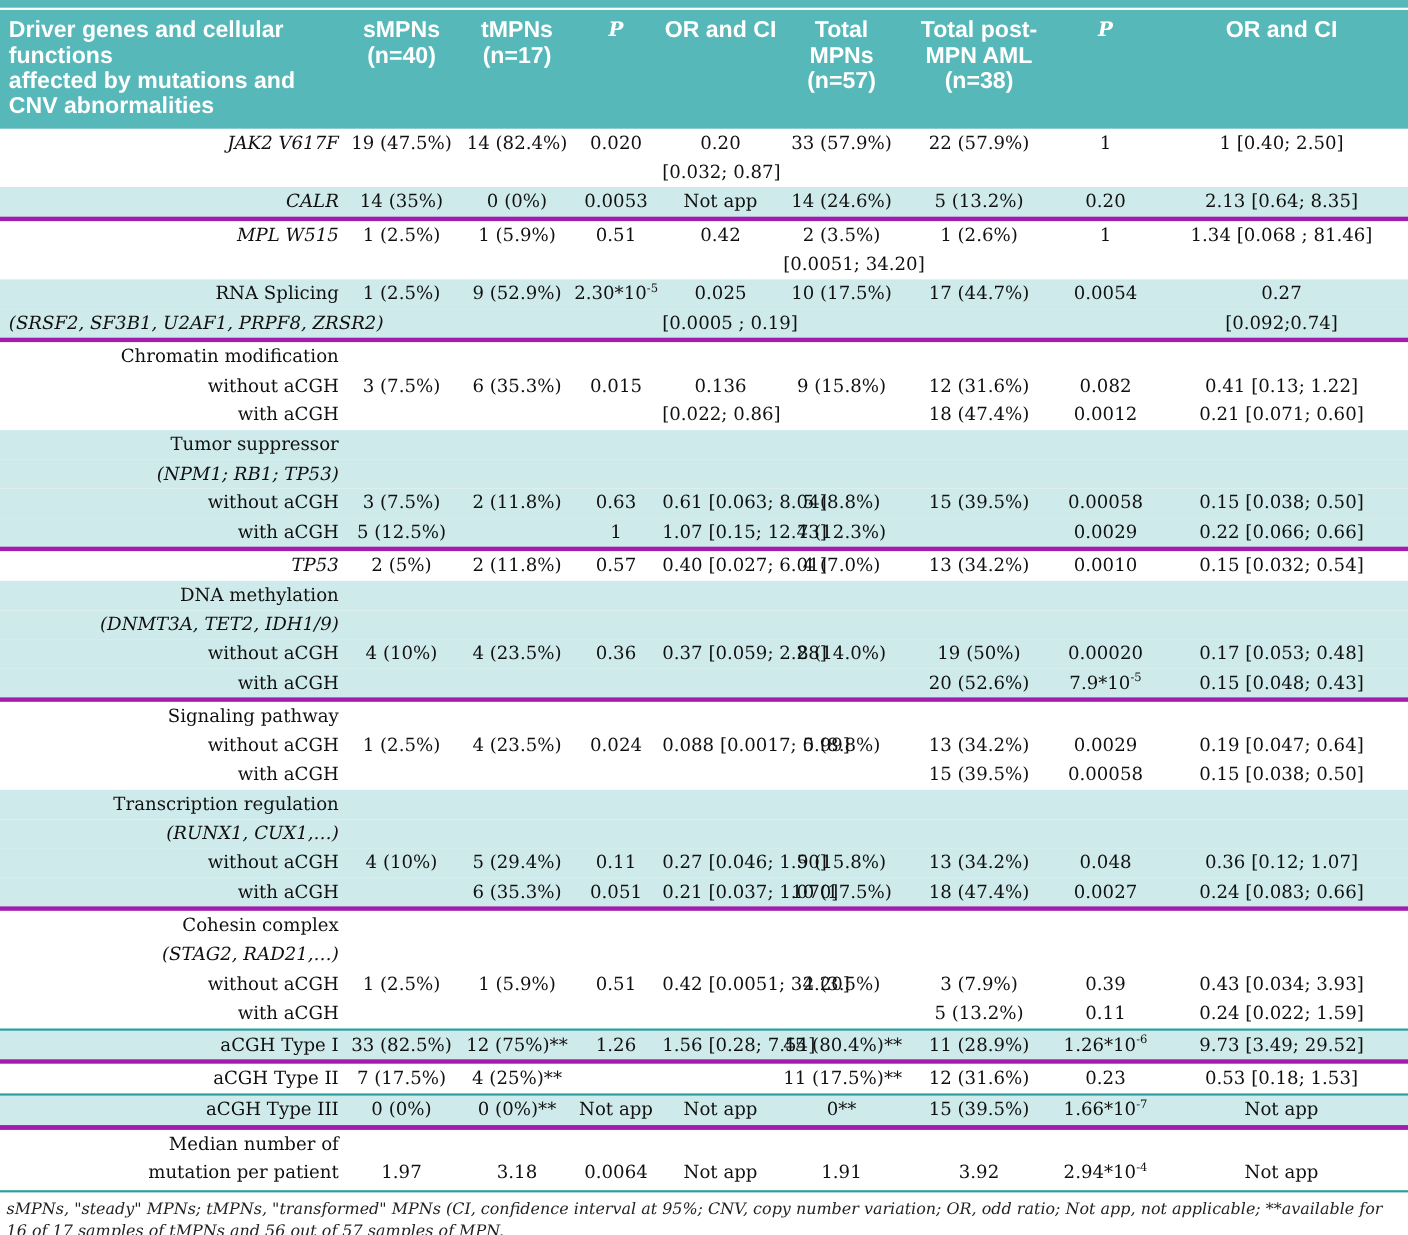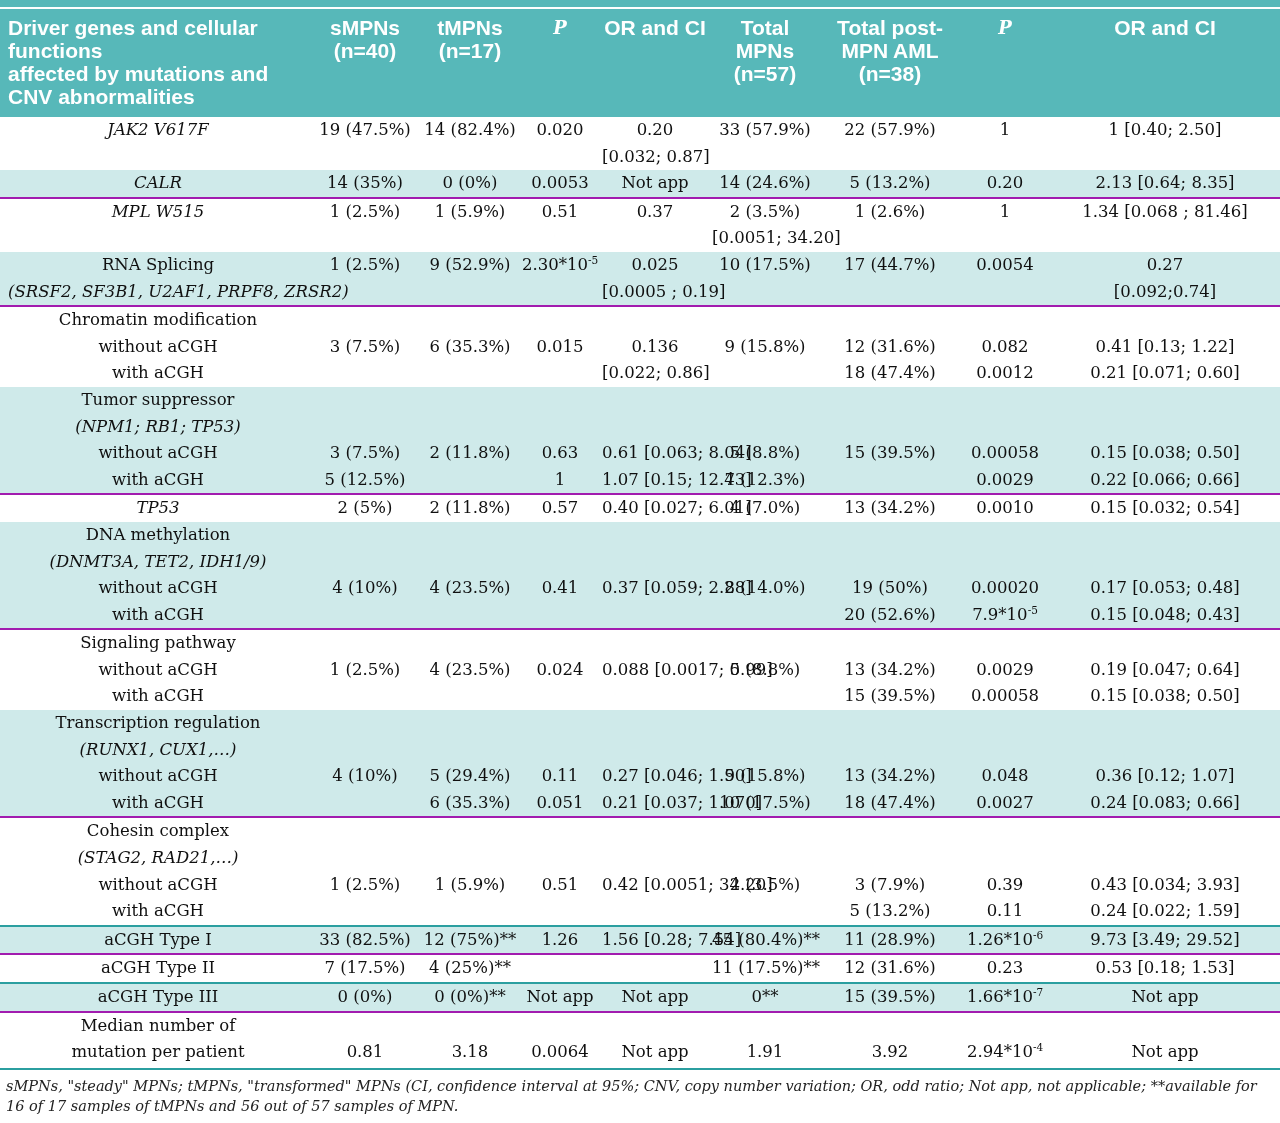--- a/index.html
+++ b/index.html
@@ -13,23 +13,23 @@
     font-family:"Liberation Sans", sans-serif; font-weight:bold;
     font-size:21px; line-height:23px; text-align:center; vertical-align:top;
     padding:7px 2px 9px; white-space:pre-line;
   }
   thead th.label-col { text-align:left; padding-left:8px; }
   thead th.it { font-style:italic; font-family:"DejaVu Serif", serif; font-size:18px; }
   td {
     font-size:16.5px; line-height:26.6px; text-align:center; vertical-align:top;
     padding:0 2px; white-space:nowrap; overflow:visible;
   }
-  td.label-col { text-align:center; padding-left:8px; }
+  td.label-col { text-align:right; padding-left:8px; }
   tbody.shaded { background:#cfeaea; }
-  tbody.shaded { border-bottom:2px solid #a21caf;padding-left:41px; }
+  tbody.shaded { border-bottom:4px solid #a21caf;padding-left:41px; }
   tbody.rule-top { border-top:2px solid #2b9fa0; }
   .it { font-style:italic; }
   .bd { font-weight:normal; }
   sup { font-size:10.5px; line-height:0; }
   .footnote {
     border-top:2px solid #2b9fa0; margin-top:2px; padding:6px 14px 8px 6px;
     font-style:italic; font-size:14.5px; line-height:20px; color:#222222;
   }
 </style>
 </head>
@@ -105,21 +105,21 @@
         <td><span>0.20</span></td>
         <td><span>2.13 [0.64; 8.35]</span></td>
       </tr>
     </tbody>
     <tbody>
       <tr>
         <td class="label-col"><span class="it">MPL W515</span></td>
         <td><span>1 (2.5%)</span></td>
         <td><span>1 (5.9%)</span></td>
         <td><span>0.51</span></td>
-        <td><span>0.37</span></td>
+        <td><span>0.42</span></td>
         <td><span>2 (3.5%)</span></td>
         <td><span>1 (2.6%)</span></td>
         <td><span>1</span></td>
         <td><span>1.34 [0.068 ; 81.46]</span></td>
       </tr>
       <tr>
         <td class="label-col"></td>
         <td></td>
         <td></td>
         <td></td>
@@ -268,21 +268,21 @@
         <td></td>
         <td></td>
         <td></td>
         <td></td>
         <td></td>
       </tr>
       <tr>
         <td class="label-col"><span>without aCGH</span></td>
         <td><span>4 (10%)</span></td>
         <td><span>4 (23.5%)</span></td>
-        <td><span>0.41</span></td>
+        <td><span>0.36</span></td>
         <td><span>0.37 [0.059; 2.28]</span></td>
         <td><span>8 (14.0%)</span></td>
         <td><span>19 (50%)</span></td>
         <td><span class="bd">0.00020</span></td>
         <td><span>0.17 [0.053; 0.48]</span></td>
       </tr>
       <tr>
         <td class="label-col"><span>with aCGH</span></td>
         <td></td>
         <td></td>
@@ -467,21 +467,21 @@
         <td></td>
         <td></td>
         <td></td>
         <td></td>
         <td></td>
         <td></td>
         <td></td>
       </tr>
       <tr>
         <td class="label-col"><span>mutation per patient</span></td>
-        <td><span>0.81</span></td>
+        <td><span>1.97</span></td>
         <td><span>3.18</span></td>
         <td><span class="bd">0.0064</span></td>
         <td><span>Not app</span></td>
         <td><span>1.91</span></td>
         <td><span>3.92</span></td>
         <td><span class="bd">2.94*10<sup>-4</sup></span></td>
         <td><span>Not app</span></td>
       </tr>
     </tbody>
   </table>

